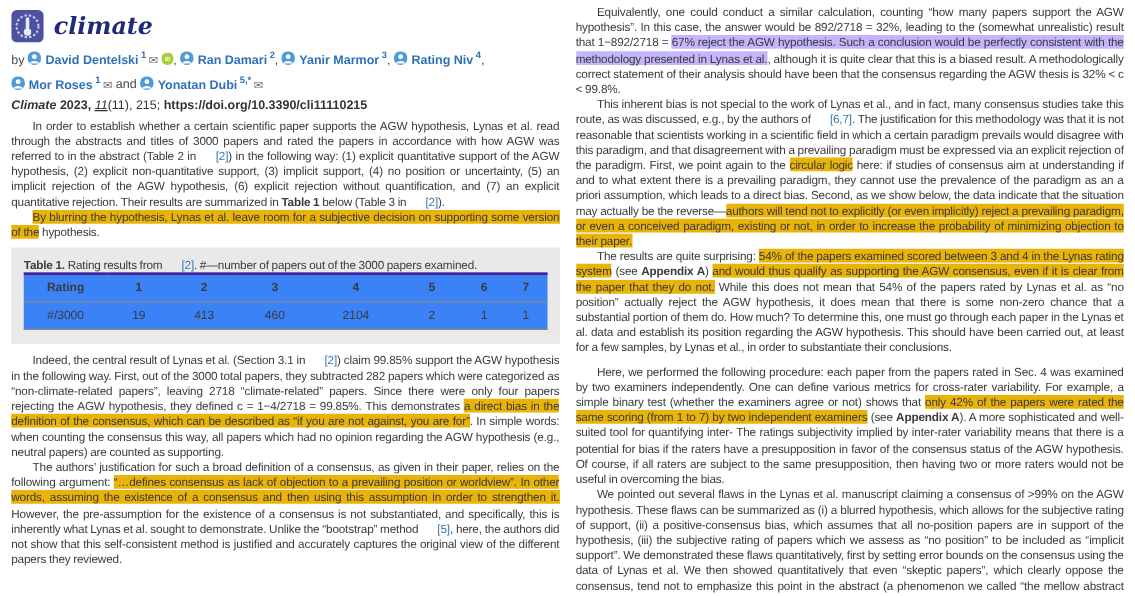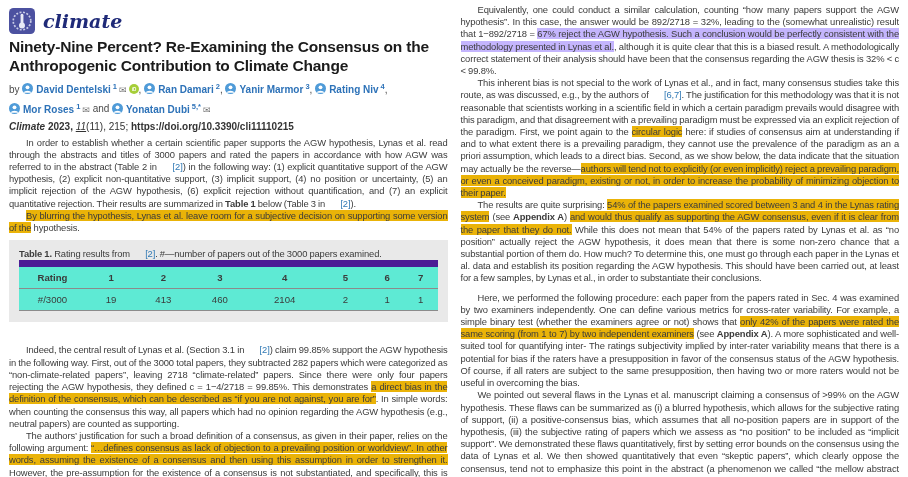--- a/index.html
+++ b/index.html
@@ -25,45 +25,44 @@
 
   
   .body-text p{margin:0;text-indent:17px;font-size:9.4px;line-height:12.2px;text-align:justify;letter-spacing:-0.12px;word-spacing:-0.3px;}
   .gap-top{margin-top:7px !important;}
   .hl{background:#eab308;}
   .hl2{background:#c4b5fd;}
   .b{font-weight:700;}
   .ref{color:#3079b5;padding-left:13px;}
 
   
-  .table-block{background:#e9e9e9;margin:6px 0 22px 0;padding:8px 10px 11px 10px;}
+  .table-block{background:#e9e9e9;margin:6px 0 7px 0;padding:8px 10px 11px 10px;}
   .table-caption{font-size:9.6px;line-height:12px;margin:0 0 10px 2px;text-align:left;text-indent:0 !important;letter-spacing:-0.1px;}
-  table{width:100%;border-collapse:collapse;background:#5eead4;font-size:9.6px;color:#3b3b3b;
-        border-top:7px solid #4c1d95;border-bottom:1px solid #8b8b8b;}
+  table{width:100%;border-collapse:collapse;background:#3b82f6;font-size:9.6px;color:#3b3b3b;
+        border-top:2px solid #4c1d95;border-bottom:1px solid #8b8b8b;}
   th,td{padding:5px 3px;text-align:center;font-weight:400;}
   th{font-weight:700;border-bottom:1px solid #8b8b8b;}
 </style>
 </head>
 <body>
 
 <div class="page">
 
   <div class="col">
 
     <div class="logo-row">
       <svg width="26" height="26" viewBox="0 0 40 40">
         <rect width="40" height="40" rx="7" fill="#4c51a0"></rect>
         <circle cx="20" cy="20" r="13.5" fill="none" stroke="#c9cce6" stroke-width="2.6" stroke-dasharray="3 2.4"></circle>
         <rect x="17.8" y="9" width="4.4" height="15" rx="2.2" fill="#e9ebf6"></rect>
         <circle cx="20" cy="27" r="4.6" fill="#e9ebf6"></circle>
       </svg>
       <span class="journal-name">climate</span>
     </div>
 
-    <div class="title">Ninety-Nine Percent? Re-Examining the Consensus on the Anthropogenic Contribution to Climate Change</div>
 
     <div class="byline">
       <span>by</span>
       <span class="author"><svg width="11" height="11" viewBox="0 0 24 24">
             <circle cx="12" cy="12" r="12" fill="#4f9bd8"></circle>
             <circle cx="12" cy="9.5" r="4.2" fill="#fff"></circle>
             <path d="M3.5 21.5c1.5-6 15.5-6 17 0z" fill="#fff"></path>
           </svg><span>David Dentelski</span> <sup>1</sup></span><span class="mail">✉</span><span class="orcid"><svg width="10" height="10" viewBox="0 0 24 24">
             <circle cx="12" cy="12" r="12" fill="#a6ce39"></circle>
             <text x="12" y="16.5" font-size="11" fill="#fff" text-anchor="middle" font-weight="bold">iD</text>

